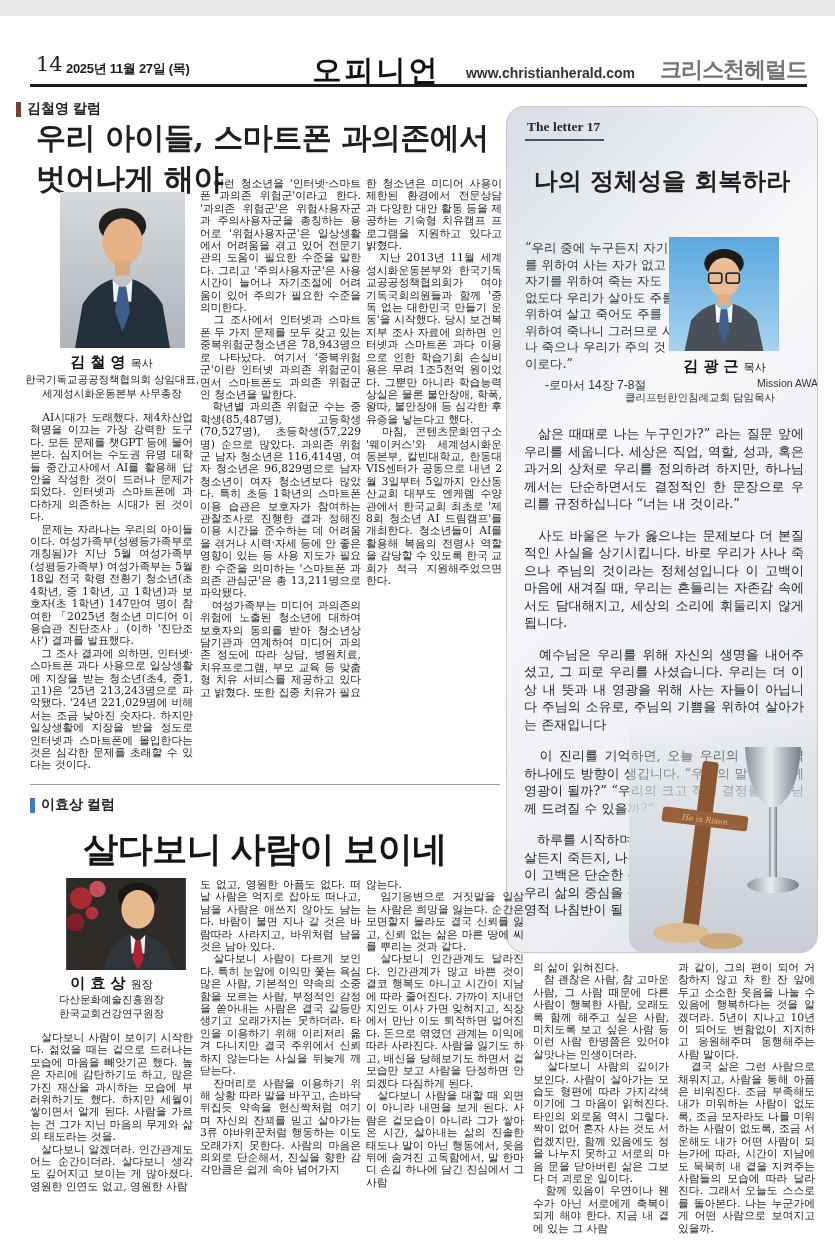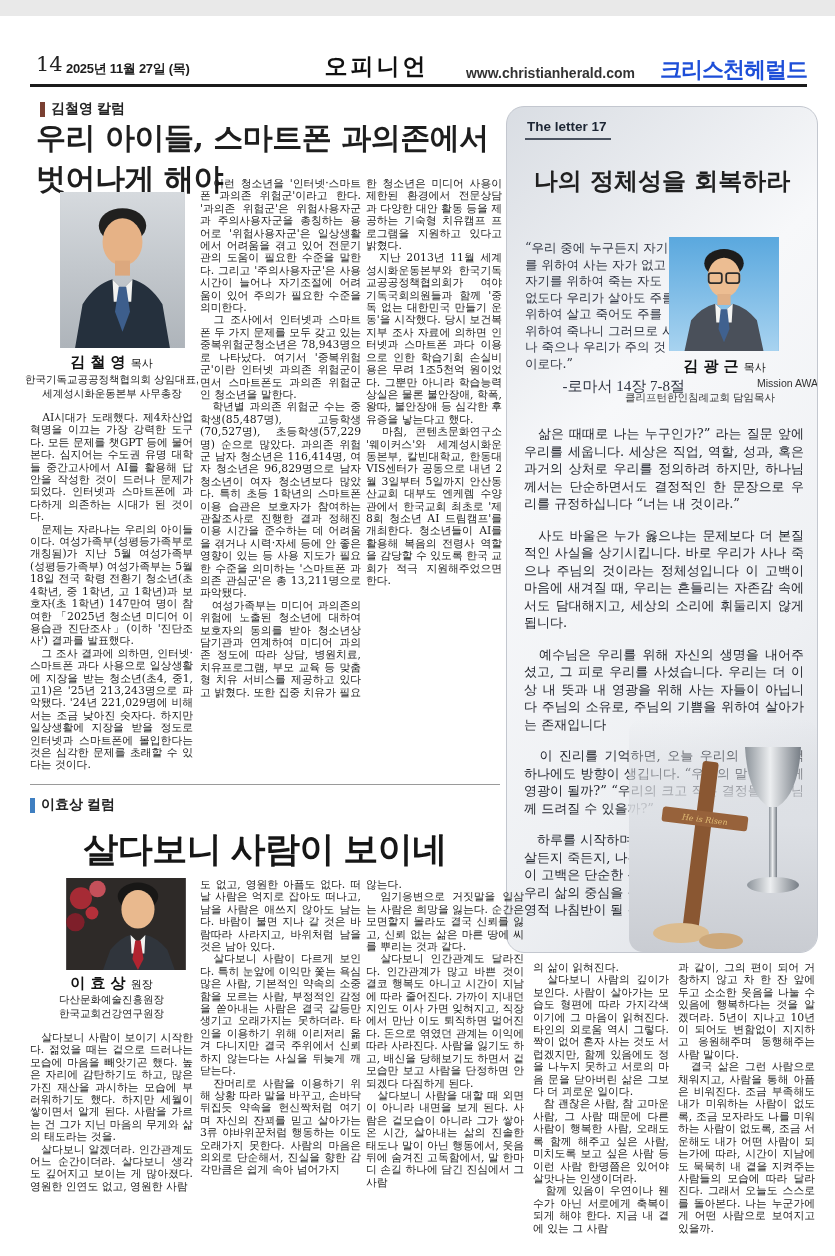--- a/index.html
+++ b/index.html
@@ -2,23 +2,23 @@
 <html><head>
 <meta charset="utf-8">
 <style>
   html,body{margin:0;padding:0;background:#e9e9e9;}
   #page{position:relative;width:835px;height:1256px;background:#ffffff;margin:16px auto;
         font-family:"Liberation Sans","DejaVu Sans",sans-serif;color:#1c1c1c;overflow:hidden;}
   .abs{position:absolute;}
   
   .pageno{left:36px;top:36px;font-family:"DejaVu Serif","Liberation Serif",serif;font-size:21px;color:#222;}
   .pagedate{left:66px;top:44px;font-size:13px;font-weight:bold;letter-spacing:-0.3px;}
-  .section-title{left:0;top:35px;width:753px;text-align:center;font-size:23px;font-weight:800;letter-spacing:3px;color:#111;}
+  .section-title{left:0;top:35px;width:753px;text-align:center;font-size:29px;font-weight:800;letter-spacing:3px;color:#111;}
   .site-url{right:200px;top:49px;font-size:14px;font-weight:600;color:#333;}
-  .masthead{right:28px;top:39px;font-size:22px;font-weight:900;letter-spacing:-1px;color:#1d4ed8;}
+  .masthead{right:28px;top:39px;font-size:22px;font-weight:900;letter-spacing:-1px;color:#737373;}
   .toprule{left:30px;top:68px;width:777px;height:3px;background:#1b1b1b;}
   
   .kicker{display:flex;align-items:center;gap:6px;font-size:14px;font-weight:800;color:#222;}
   .kicker .bar{display:inline-block;width:5px;height:15px;}
   .bar-maroon{background:#7a4032;}
   .bar-blue{background:#3f7fc1;}
   
   .headline1{left:36px;top:102px;width:470px;font-family:"DejaVu Serif","Liberation Serif",serif;
              font-size:30px;font-weight:600;letter-spacing:-0.5px;color:#1e1e1e;}
   .photo-frame{overflow:hidden;background:#c9cdd2;}
@@ -33,27 +33,27 @@
            text-align:justify;color:#1a1a1a;overflow:hidden;}
   .bodycol p{margin:0;}
   .a1c1{left:30px;top:396px;width:163px;height:372px;}
   .a1c2{left:200px;top:162px;width:161px;height:606px;}
   .a1c3{left:366px;top:162px;width:136px;height:606px;}
   
   .letterbox{left:506px;top:90px;width:310px;height:845px;border-radius:18px;
              background:linear-gradient(135deg,#d9dde3 0%,#f7f8fa 35%,#eef0f3 70%,#dcdfe5 100%);
              border:1px solid #c3c7cf;overflow:hidden;}
   .letter-label{position:absolute;left:18px;top:12px;font-size:13.5px;font-weight:700;color:#1c2533;
-                padding:0 4px 4px 2px;border-bottom:2px solid #4a5260;}
+                padding:0 4px 4px 2px;border-bottom:2px solid #4a5260;font-family:Liberation Serif, serif;}
   .letter-headline{position:absolute;left:0;top:58px;width:310px;text-align:center;
                    font-family:"DejaVu Serif","Liberation Serif",serif;font-size:24px;font-weight:600;color:#202020;}
   .letter-quote{position:absolute;left:18px;top:133px;width:152px;
                 font-family:"DejaVu Serif","Liberation Serif",serif;font-size:12.5px;line-height:16.5px;color:#2e3340;}
-  .letter-quote-src{position:absolute;left:38px;top:270px;width:140px;text-align:right;
-                    font-family:Liberation Serif, serif;font-size:15px;color:#2e3340;}
+  .letter-quote-src{position:absolute;left:38px;top:270px;width:140px;text-align:left;
+                    font-family:Liberation Sans, sans-serif;font-size:12px;color:#2e3340;}
   .letter-photo{position:absolute;left:162px;top:130px;width:110px;height:114px;overflow:hidden;background:#6fb2e2;}
   .letter-capname{position:absolute;left:140px;top:250px;width:155px;}
   .letter-role1{position:absolute;left:130px;top:270px;width:175px;font-size:10.5px;color:#333;text-align:right;padding-left:44px;}
   .letter-role2{position:absolute;left:118px;top:284px;width:200px;font-size:10.5px;color:#333;}
   .letter-paras{position:absolute;left:17px;top:318px;width:280px;
                 font-family:"DejaVu Serif","Liberation Serif",serif;font-size:13px;line-height:17.5px;color:#23262e;}
   .letter-paras p{margin:0 0 14px 0;white-space:pre-line;text-align:justify;}
   .letter-art{position:absolute;left:122px;top:612px;width:188px;height:233px;}
   
   .divider1{left:30px;top:768px;width:470px;height:1px;background:#9a9a9a;}
@@ -77,21 +77,21 @@
 <div id="page">
 
   <div class="abs pageno">14</div>
   <div class="abs pagedate">2025년 11월 27일 (목)</div>
   <div class="abs section-title">오피니언</div>
   <div class="abs site-url">www.christianherald.com</div>
   <div class="abs masthead">크리스천헤럴드</div>
   <div class="abs toprule"></div>
 
   <section>
-    <div class="abs kicker" style="left:40px;top:84px;">
+    <div class="abs kicker" style="left:16px;top:84px;">
       <span class="bar bar-maroon"></span>
       <span>김철영 칼럼</span>
     </div>
     <h1 class="abs headline1" style="margin:0;">우리 아이들, 스마트폰 과의존에서 벗어나게 해야</h1>
 
     <div class="abs photo-frame photo1">
       <svg viewBox="0 0 100 125" width="125" height="156">
         <rect width="100" height="125" fill="#c3c8cd"></rect>
         <rect width="100" height="125" fill="url(#p1bg)"></rect>
         <defs>
@@ -249,22 +249,22 @@
         <p>　잔머리로 사람을 이용하기 위해 상황 따라 말을 바꾸고, 손바닥 뒤집듯 약속을 헌신짝처럼 여기며 자신의 잔꾀를 믿고 살아가는 3류 야바위꾼처럼 행동하는 이도 오래가지 못한다. 사람의 마음은 의외로 단순해서, 진실을 향한 감각만큼은 쉽게 속아 넘어가지</p>
       </div>
     <div class="abs bodycol a2c3">
         <p>않는다.</p>
         <p>　임기응변으로 거짓말을 일삼는 사람은 희망을 잃는다. 순간은 모면할지 몰라도 결국 신뢰를 잃고, 신뢰 없는 삶은 마른 땅에 씨를 뿌리는 것과 같다.</p>
         <p>　살다보니 인간관계도 달라진다. 인간관계가 많고 바쁜 것이 결코 행복도 아니고 시간이 지남에 따라 줄어진다. 가까이 지내던 지인도 이사 가면 잊혀지고, 직장에서 만난 이도 퇴직하면 멀어진다. 돈으로 엮였던 관계는 이익에 따라 사라진다. 사람을 잃기도 하고, 배신을 당해보기도 하면서 겉모습만 보고 사람을 단정하면 안 되겠다 다짐하게 된다.</p>
         <p>　살다보니 사람을 대할 때 외면이 아니라 내면을 보게 된다. 사람은 겉모습이 아니라 그가 쌓아온 시간, 살아내는 삶의 진솔한 태도나 말이 아닌 행동에서, 웃음 뒤에 숨겨진 고독함에서, 말 한마디 손길 하나에 담긴 진심에서 그 사람</p>
       </div>
     <div class="abs bodycol a2c4">
         <p>의 삶이 읽혀진다.</p>
+        <p>　참 괜찮은 사람, 참 고마운 사람, 그 사람 때문에 다른 사람이 행복한 사람, 오래도록 함께 해주고 싶은 사람, 미치도록 보고 싶은 사람 등 이런 사람 한명쯤은 있어야 살맛나는 인생이더라.</p>
         <p>　살다보니 사람의 깊이가 보인다. 사람이 살아가는 모습도 형편에 따라 가지각색이기에 그 마음이 읽혀진다. 타인의 외로움 역시 그렇다. 짝이 없어 혼자 사는 것도 서럽겠지만, 함께 있음에도 정을 나누지 못하고 서로의 마음 문을 닫아버린 삶은 그보다 더 괴로운 일이다.</p>
-        <p>　참 괜찮은 사람, 참 고마운 사람, 그 사람 때문에 다른 사람이 행복한 사람, 오래도록 함께 해주고 싶은 사람, 미치도록 보고 싶은 사람 등 이런 사람 한명쯤은 있어야 살맛나는 인생이더라.</p>
         <p>　함께 있음이 우연이나 웬수가 아닌 서로에게 축복이 되게 해야 한다. 지금 내 곁에 있는 그 사람</p>
       </div>
     <div class="abs bodycol a2c5">
         <p>과 같이, 그의 편이 되어 거창하지 않고 차 한 잔 앞에 두고 소소한 웃음을 나눌 수 있음에 행복하다는 것을 알겠더라. 5년이 지나고 10년이 되어도 변함없이 지지하고 응원해주며 동행해주는 사람 말이다.</p>
         <p>　결국 삶은 그런 사람으로 채워지고, 사람을 통해 아픔은 비워진다. 조금 부족해도 내가 미워하는 사람이 없도록, 조금 모자라도 나를 미워하는 사람이 없도록, 조금 서운해도 내가 어떤 사람이 되는가에 따라, 시간이 지남에도 묵묵히 내 곁을 지켜주는 사람들의 모습에 따라 달라진다. 그래서 오늘도 스스로를 돌아본다. 나는 누군가에게 어떤 사람으로 보여지고 있을까.</p>
       </div>
   </section>
 
 </div>
 

